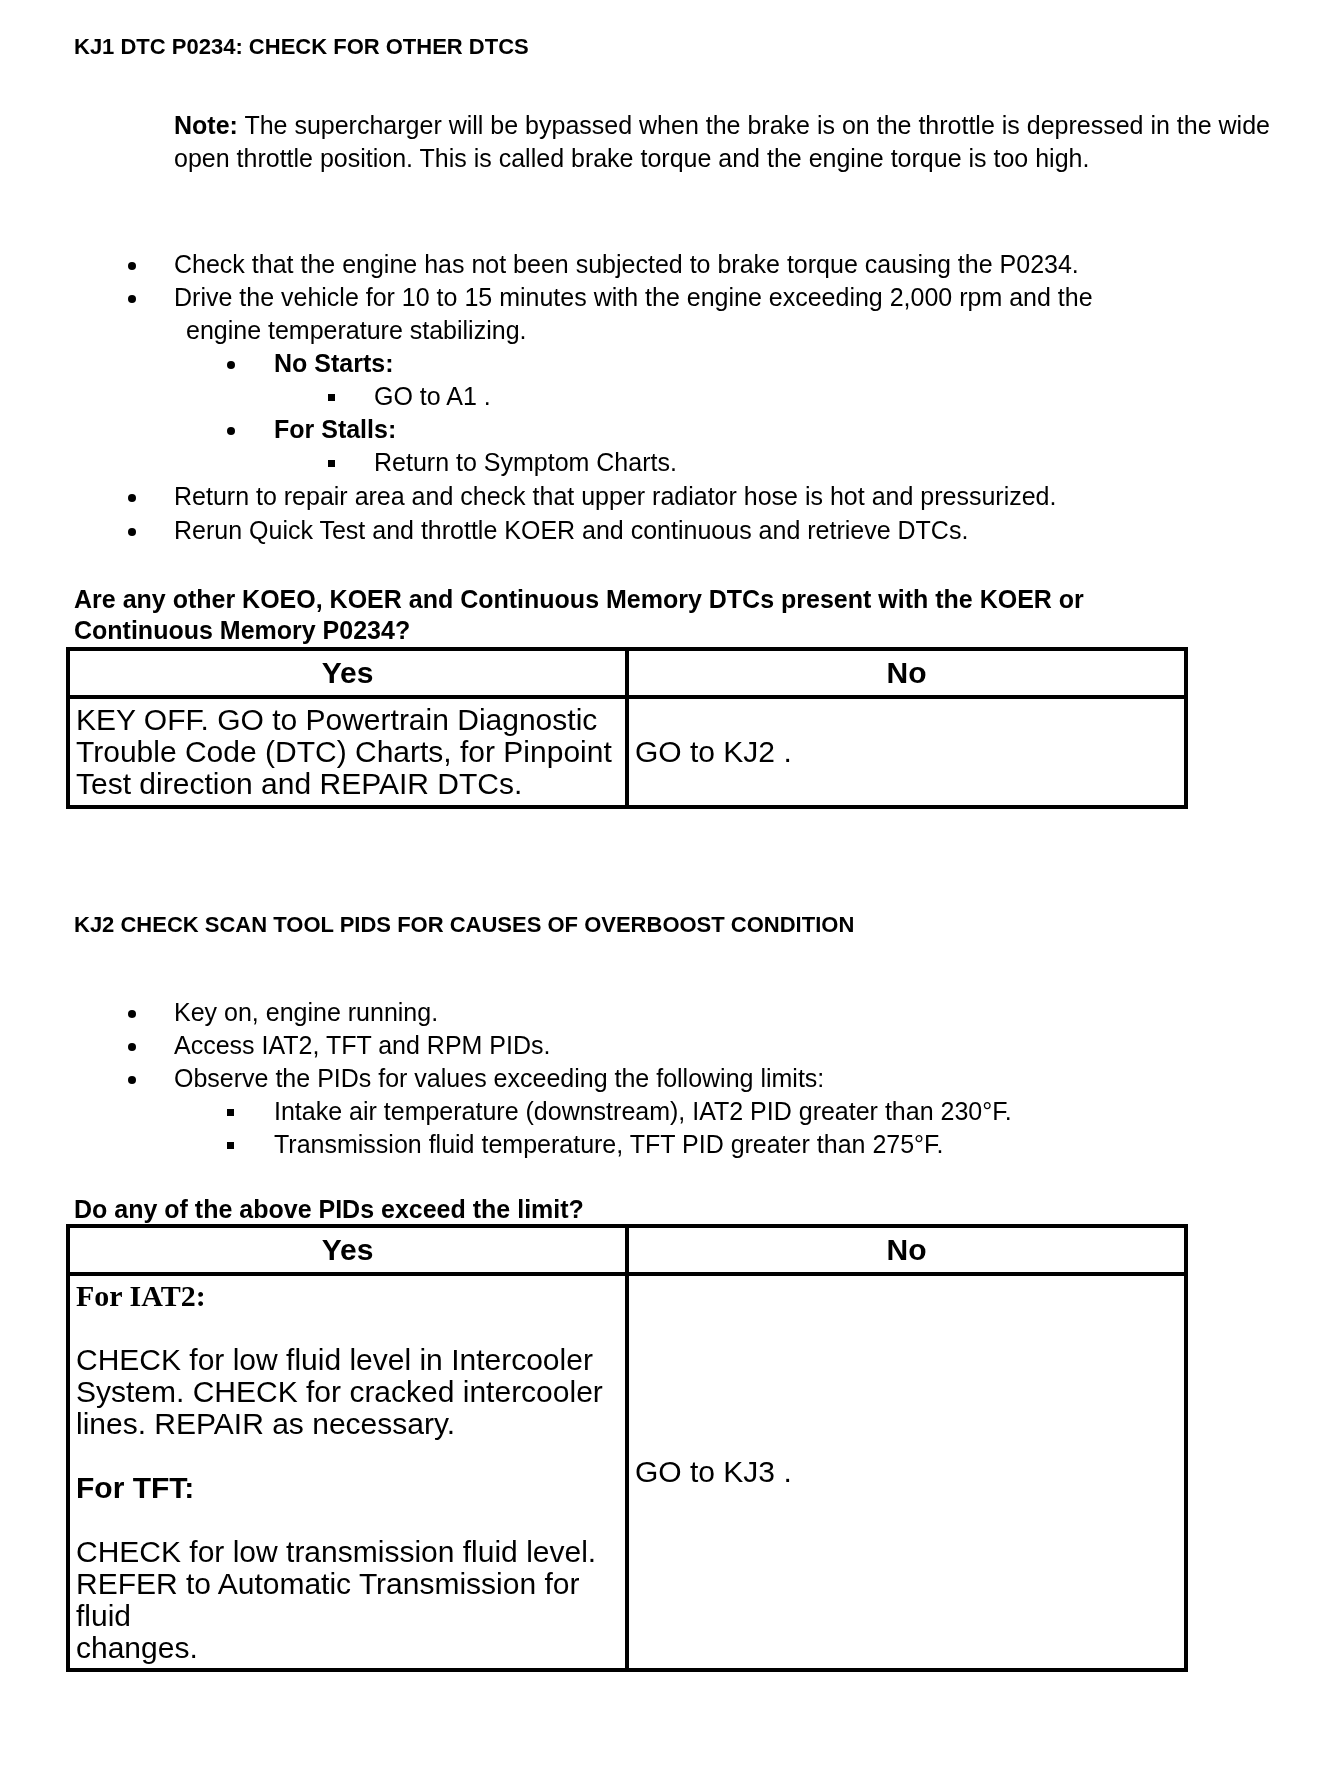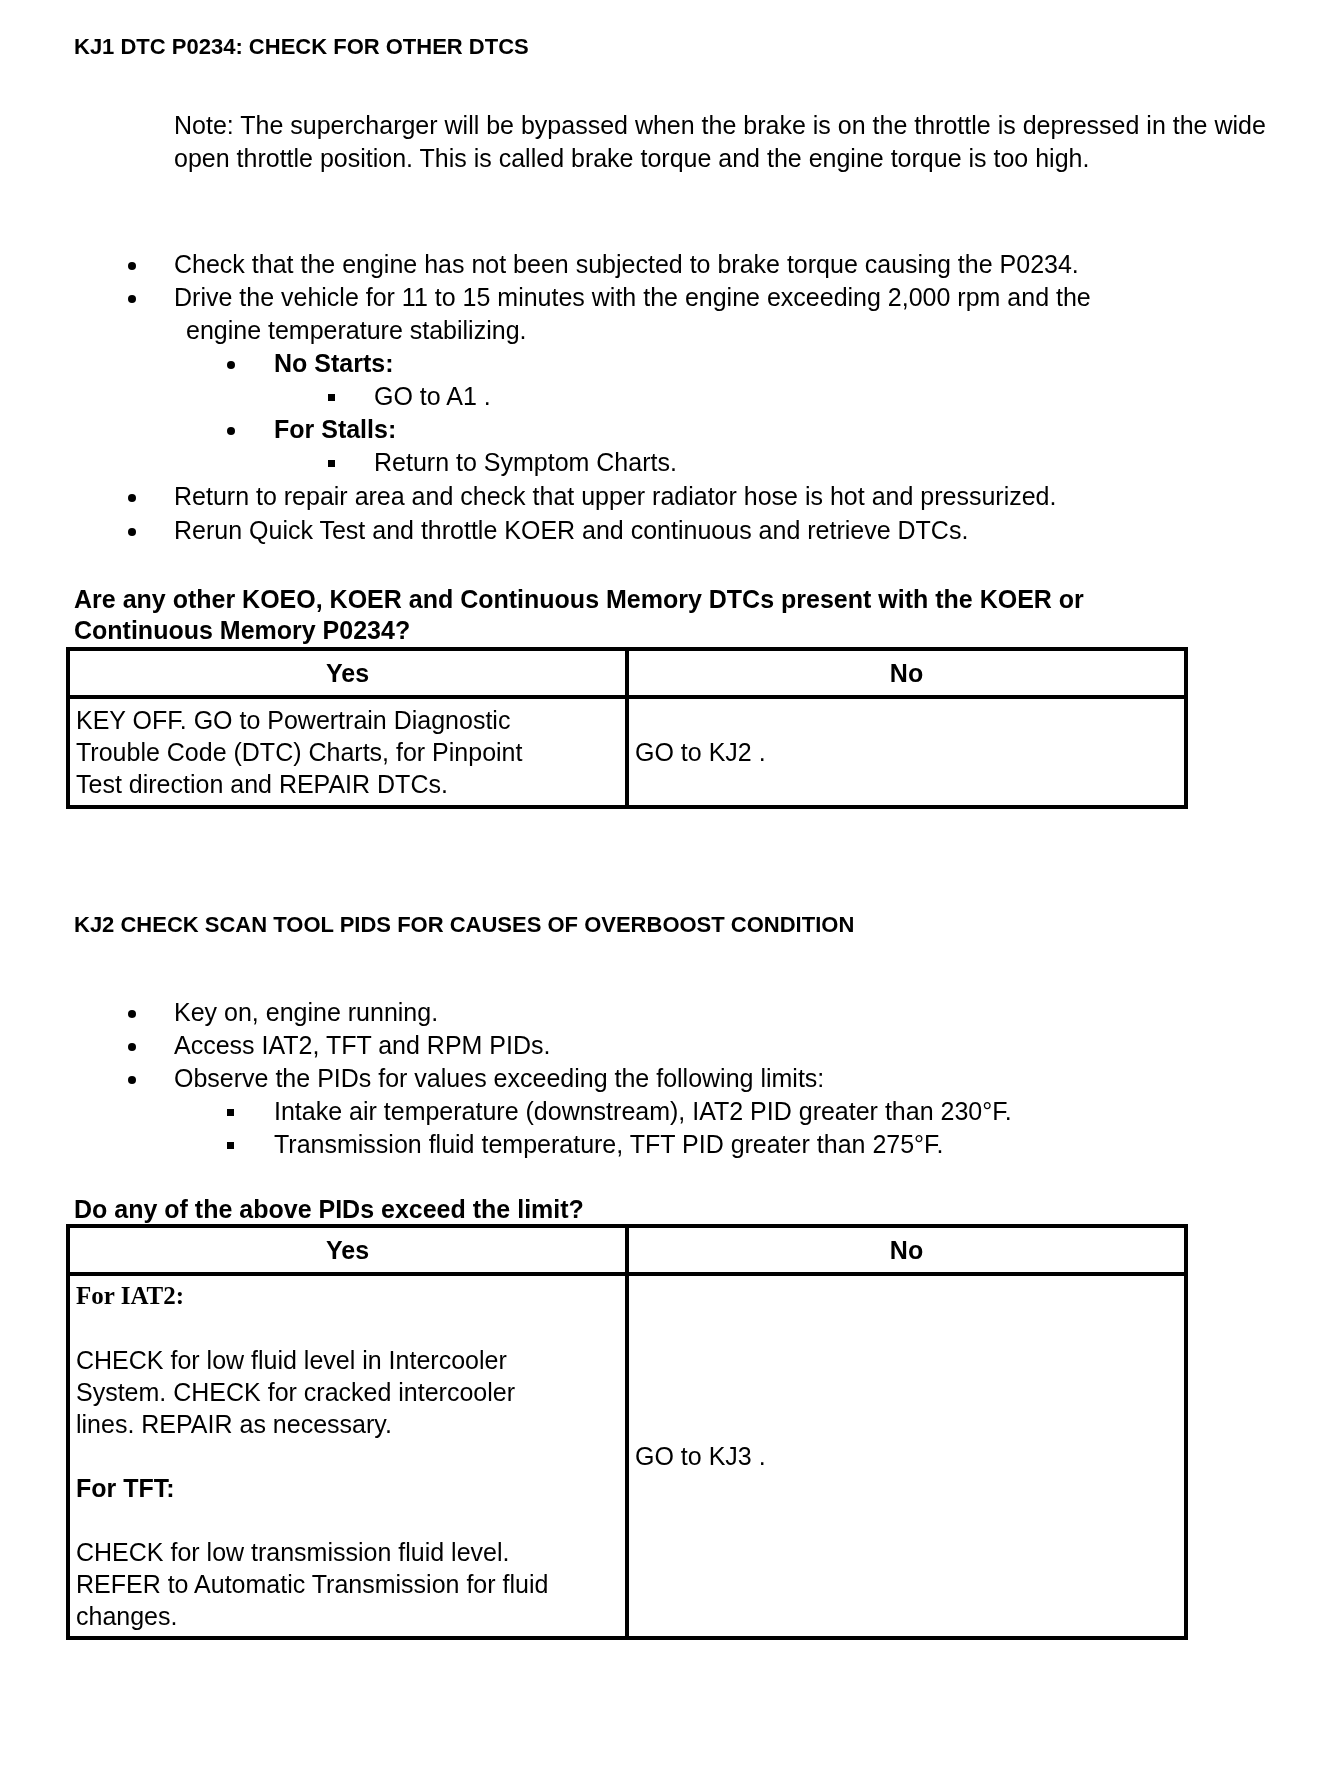--- a/index.html
+++ b/index.html
@@ -8,56 +8,56 @@
       font-family: "Liberation Sans", sans-serif; color: #000;
     }
     .h1 {
       position: absolute; left: 74px; font-weight: bold; font-size: 22px;
       letter-spacing: 0px; white-space: nowrap;
     }
     .note {
       position: absolute; left: 174px; top: 109px; width: 1100px;
       font-size: 25px; line-height: 33px;
     }
-    .note b { font-weight: normal; }
+    .note b { font-weight: bold; }
     .line {
       position: absolute; font-size: 25px; line-height: 33px; white-space: nowrap;
     }
     .bullet {
       position: absolute; width: 8px; height: 8px; border-radius: 50%; background: #000;
     }
     .sq {
       position: absolute; width: 7px; height: 7px; background: #000;
     }
     .question {
       position: absolute; left: 74px; font-weight: bold; font-size: 25px; line-height: 31px;
     }
     table.yn {
       position: absolute; left: 66px; width: 1122px; border-collapse: collapse;
-      font-size: 25px;
+      font-size: 30px;
     }
     table.yn td, table.yn th {
       border: 4px solid #000; padding: 0 0 0 6px; vertical-align: middle;
     }
     table.yn th { font-weight: bold; text-align: center; height: 44px; padding: 0; }
     table.yn td { line-height: 32px; }
     .cell-bold { font-weight: bold; }
   </style>
 </head>
 <body>
 
 <div class="h1" style="top:34px;">KJ1 DTC P0234: CHECK FOR OTHER DTCS</div>
 
 <div class="note"><b>Note:</b><span> The supercharger will be bypassed when the brake is on the throttle is depressed in the wide open throttle position. This is called brake torque and the engine torque is too high.</span></div>
 
 <span class="bullet" style="left:128px;top:262px;"></span>
 <div class="line" style="left:174px;top:248px;">Check that the engine has not been subjected to brake torque causing the P0234.</div>
 
 <span class="bullet" style="left:128px;top:295px;"></span>
-<div class="line" style="left:174px;top:281px;">Drive the vehicle for 11 to 15 minutes with the engine exceeding 2,000 rpm and the</div>
+<div class="line" style="left:174px;top:281px;">Drive the vehicle for 10 to 15 minutes with the engine exceeding 2,000 rpm and the</div>
 <div class="line" style="left:174px;top:314px;margin-left:12px;">engine temperature stabilizing.</div>
 
 <span class="bullet" style="left:227px;top:361px;"></span>
 <div class="line" style="left:274px;top:347px;font-weight:bold;">No Starts:</div>
 
 <span class="sq" style="left:328px;top:394px;"></span>
 <div class="line" style="left:374px;top:380px;">GO to A1 .</div>
 
 <span class="bullet" style="left:227px;top:427px;"></span>
 <div class="line" style="left:274px;top:413px;font-weight:bold;">For Stalls:</div>

